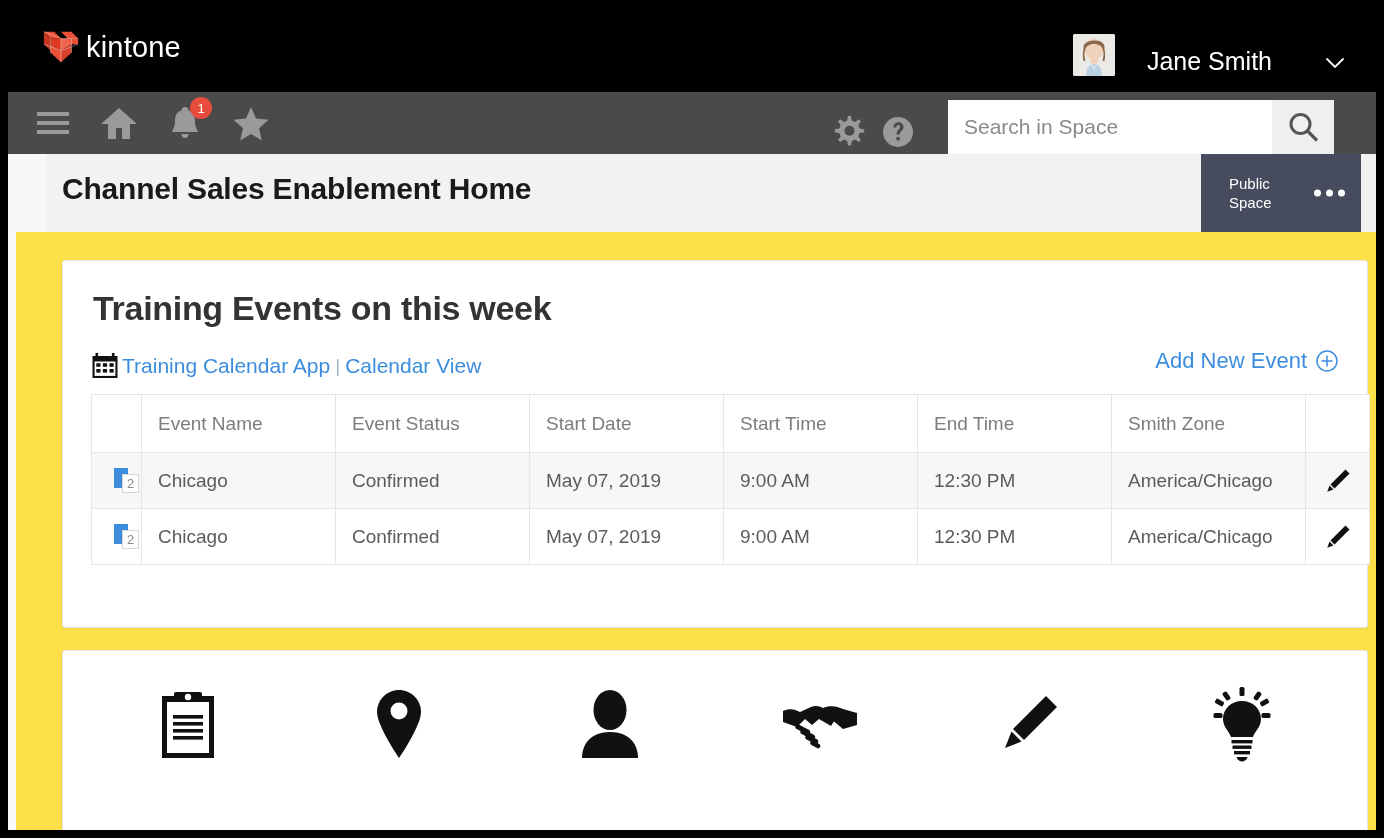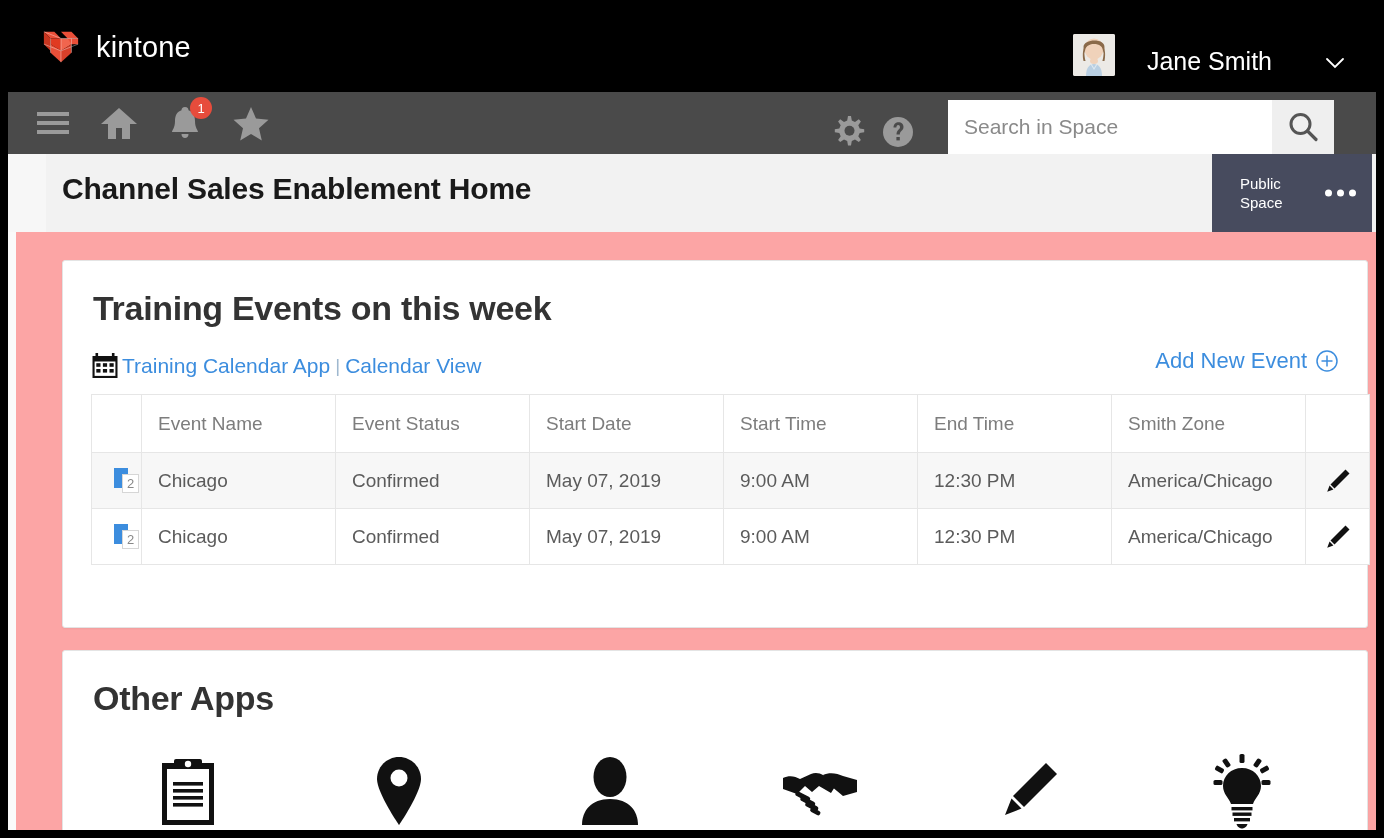--- a/index.html
+++ b/index.html
@@ -25,21 +25,21 @@
   }
 
   
   .topbar {
     position: absolute; left: 0; top: 0;
     width: 1368px; height: 86px;
     background: #000000;
   }
   .brand {
     position: absolute; left: 32px; top: 22px;
-    display: flex; align-items: center; gap: 14px;
+    display: flex; align-items: center; gap: 4px;
   }
   .logo-cube { width: 42px; height: 38px; display: block; }
   .brand-name {
     color: #ffffff;
     font-size: 29px;
     letter-spacing: 0.2px;
     font-weight: 400;
   }
   .user-area {
     position: absolute; right: 28px; top: 16px;
@@ -135,21 +135,21 @@
     background: #f7f7f7;
   }
   .space-title {
     position: absolute; left: 54px; top: 18px;
     font-size: 30px;
     font-weight: 700;
     color: #1a1a1a;
     letter-spacing: -0.2px;
   }
   .public-badge {
-    position: absolute; right: 4px; top: 0;
+    position: absolute; right: 15px; top: 0;
     width: 160px; height: 78px;
     background: #474b5e;
     display: flex; align-items: center;
     padding-left: 28px;
   }
   .public-badge-text {
     color: #ffffff;
     font-size: 15px;
     line-height: 19px;
     width: 62px;
@@ -161,21 +161,21 @@
   }
   .dots i {
     width: 7px; height: 7px; border-radius: 50%;
     background: #ffffff; display: block;
   }
 
   
   .page-body {
     position: absolute; left: 0; top: 226px;
     width: 1368px; height: 598px;
-    background: #fca5a5;
+    background: #fde047;
     overflow: hidden;
   }
   .side-rail {
     position: absolute; left: 0; top: 0;
     width: 8px; height: 598px;
     background: #fafafa;
   }
 
   .card {
     position: absolute;
@@ -498,21 +498,20 @@
                 <path d="M21.5 2.5 L25.5 6.5 L10.5 21.5 L6.5 17.5 Z" fill="#111"></path>
                 <path d="M5.6 18.6 L9.4 22.4 L3.2 24.8 Z" fill="#111"></path>
               </svg>
             </td>
           </tr>
         </tbody>
       </table>
     </div>
 
     <div class="card" id="card-apps">
-      <div class="card-title">Other Apps</div>
 
       <div class="apps-row">
 
         <div class="app-item">
           <svg width="60" height="74" viewBox="0 0 60 74">
             <rect x="4" y="8" width="52" height="62" fill="#111"></rect>
             <rect x="9" y="14" width="42" height="51" fill="#fff"></rect>
             <rect x="16" y="4" width="28" height="10" rx="2" fill="#111"></rect>
             <circle cx="30" cy="9" r="3.2" fill="#fff"></circle>
             <g fill="#111">

